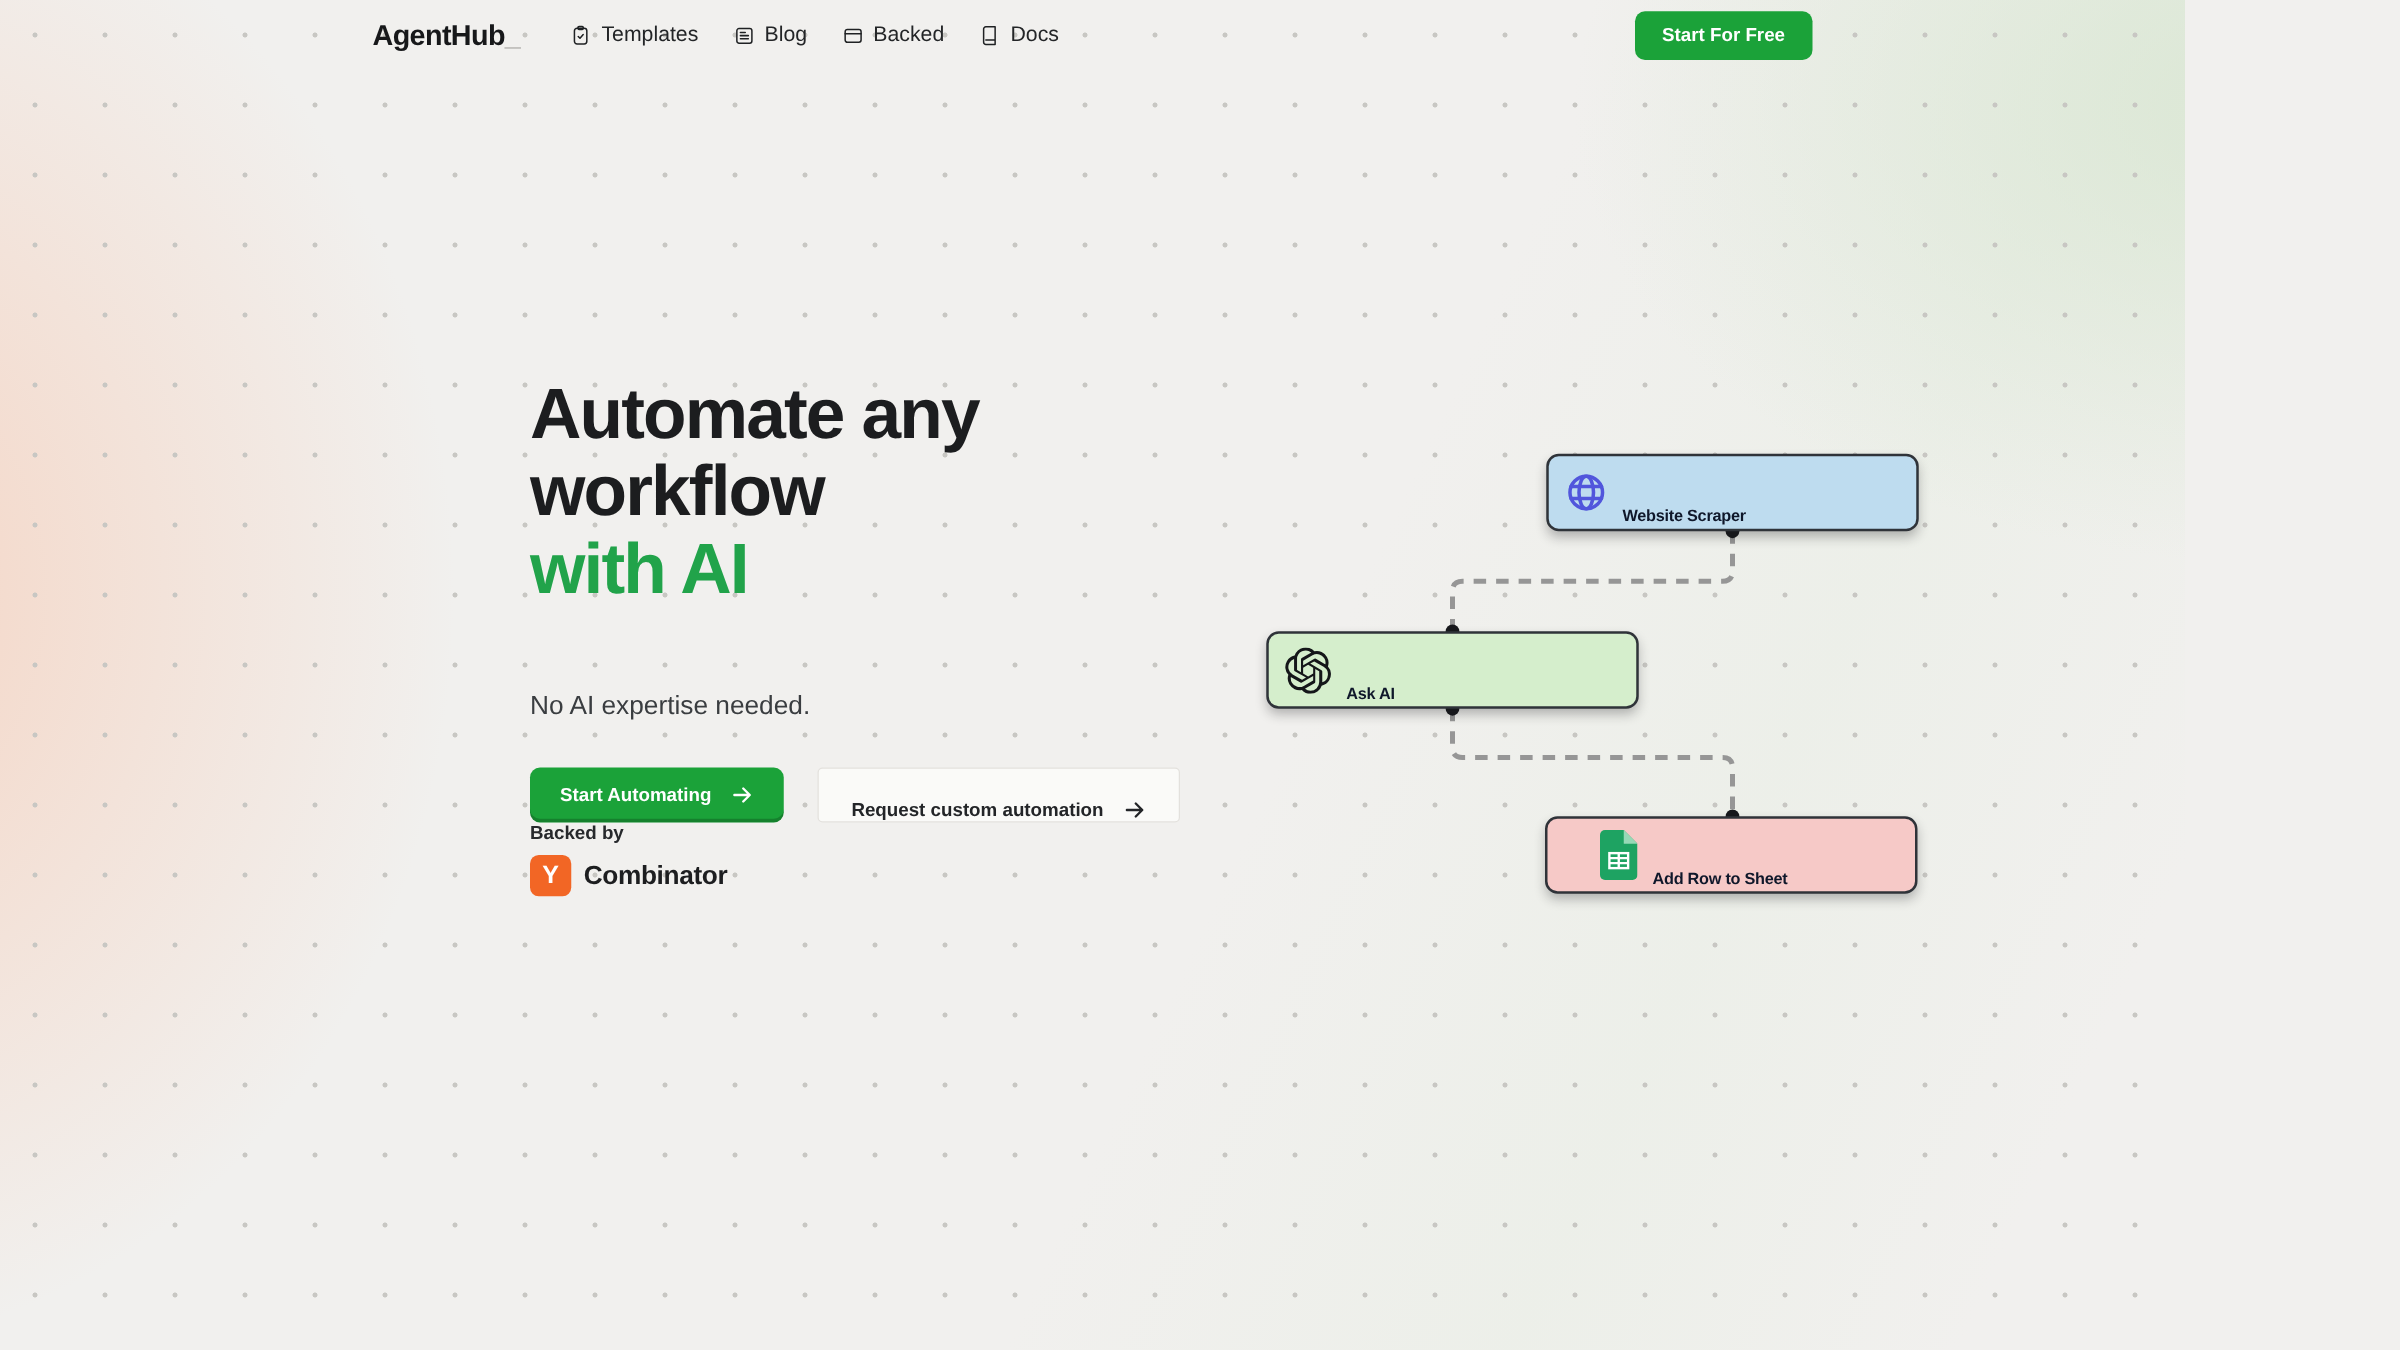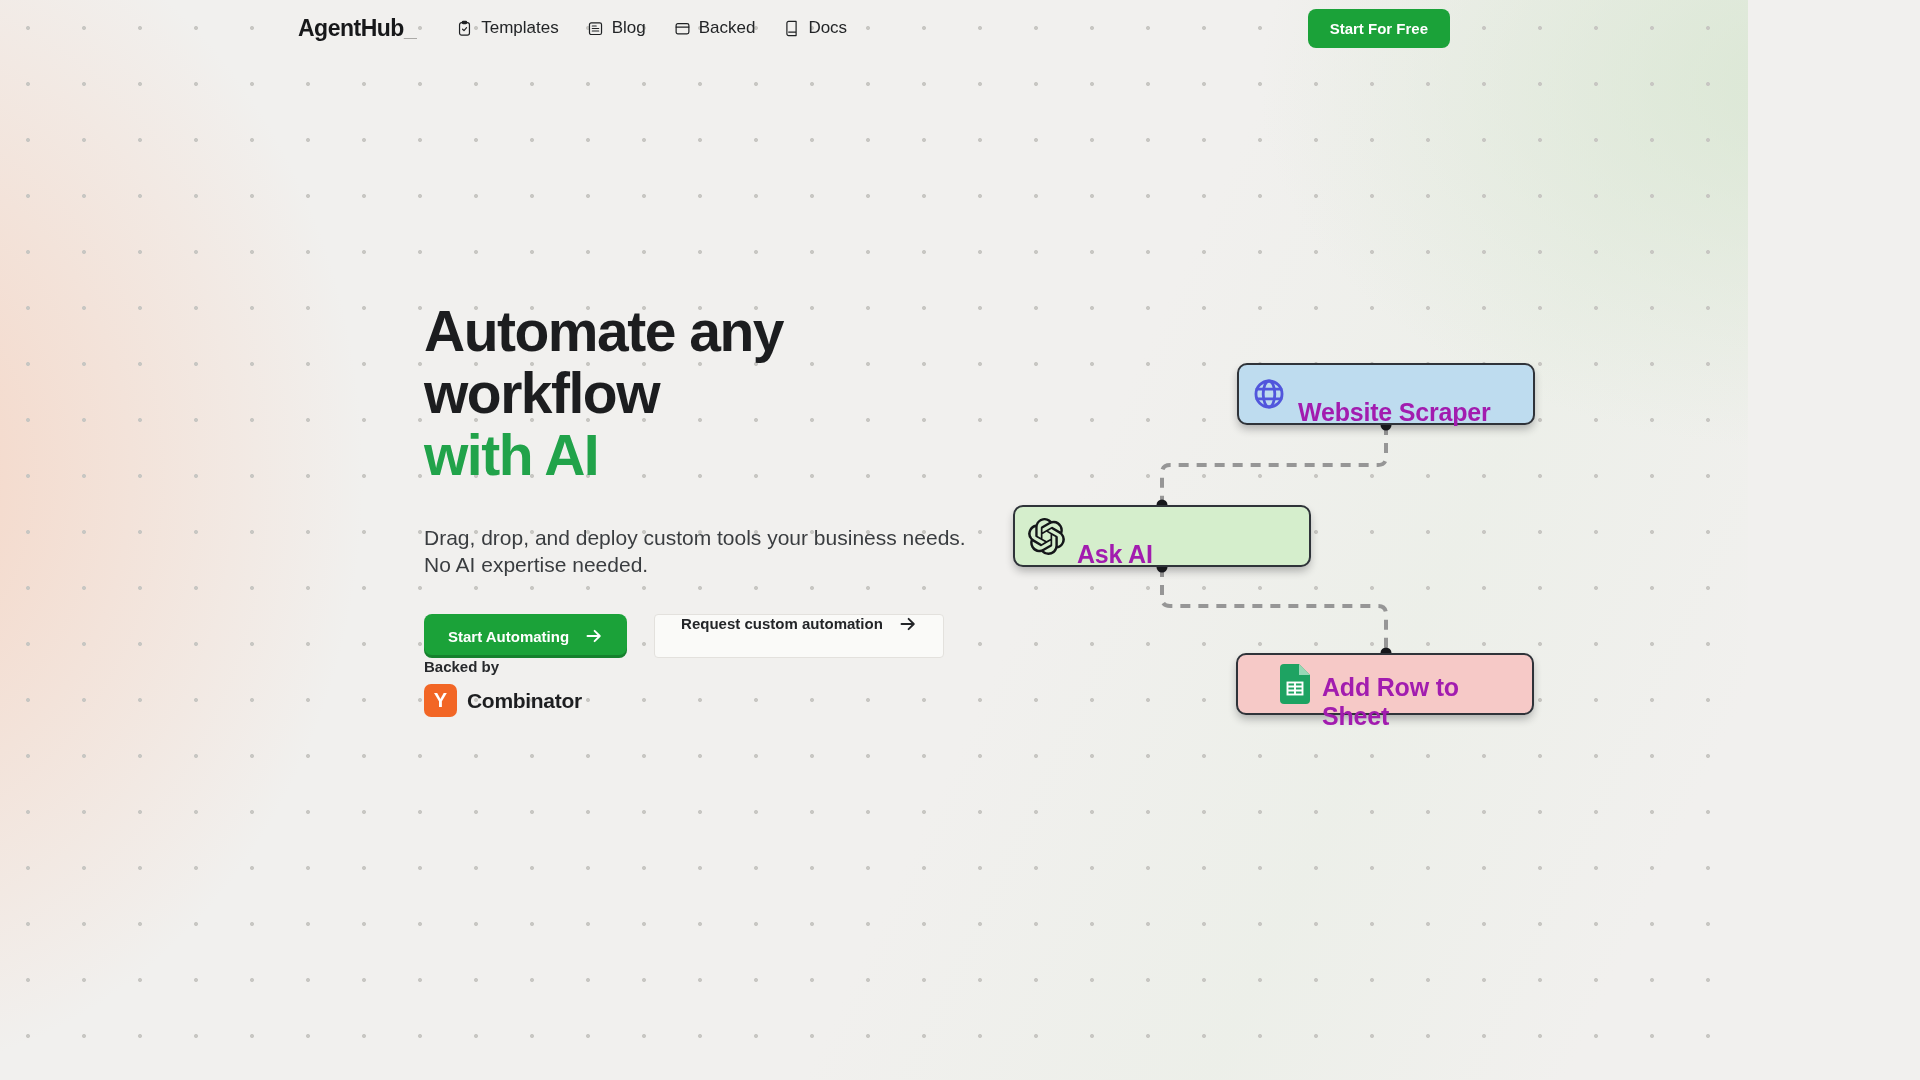--- a/index.html
+++ b/index.html
@@ -37,21 +37,21 @@
   .hero { position:absolute; left:424px; top:300px; width:600px; }
   .hero-heading { margin:0; font-size:57px; line-height:62px; font-weight:bold; letter-spacing:-1.5px; color:#1c1d1f; }
   .accent { color:#21a34a; }
   .hero-sub { margin:38px 0 0 0; font-size:21px; line-height:27px; color:#3a3d40; }
   .hero-ctas { margin-top:36px; display:flex; gap:27px; align-items:center; }
   .btn-primary {
     display:flex; align-items:center; gap:16px; height:44px; padding:0 24px;
     font-size:15px; box-shadow:inset 0 -3px 0 rgba(0,0,0,0.2);
   }
   .btn-secondary {
-    display:flex; align-items:flex-start; gap:16px; height:44px; padding:0 26px;
+    display:flex; align-items:flex-end; gap:16px; height:44px; padding:0 26px;
     background:#fafaf8; border:1px solid #e3e1dd; border-radius:4px;
     font-size:15px; font-weight:bold; color:#232528; font-family:inherit; cursor:pointer;
   }
   .arrow-icon { display:flex; }
   .arrow-icon svg { width:18px; height:18px; display:block; }
   .backed { }
   .backed-label { font-size:15px; font-weight:bold; color:#27292c; }
   .backer-row { display:flex; align-items:center; gap:10px; margin-top:9px; }
   .yc-badge {
     width:33px; height:33px; background:#f26625; border-radius:7px;
@@ -65,21 +65,21 @@
   .node {
     position:absolute; width:298px; height:62px; box-sizing:border-box;
     border:2px solid #2f3339; border-radius:10px;
     display:flex; align-items:center; gap:12px; padding-left:13px;
     box-shadow:0 5px 9px -1px rgba(25,26,30,0.3);
     cursor:grab;
   }
   .node-blue  { left:1237px; top:363px; background:#bedcef; }
   .node-green { left:1013px; top:505px; background:#d5eecc; }
   .node-red   { left:1236px; top:653px; background:#f6c9c7;padding-left:42px; }
-  .node-label { font-size:25px; font-weight:bold; color:#a21caf; letter-spacing:-0.2px;margin-top:36px; }
+  .node-label { font-size:13px; font-weight:bold; color:#0f172a; letter-spacing:-0.2px;margin-top:36px; }
   .node-icon { display:flex; align-items:center; }
 </style>
 </head>
 <body>
 
 <div class="stage">
 
   <header>
     <div class="header-inner">
       <div class="logo"><span>AgentHub</span><span class="logo-underscore">_</span></div>
@@ -120,21 +120,21 @@
           </span>
           <span>Docs</span>
         </a>
       </nav>
       <button class="btn-green header-cta">Start For Free</button>
     </div>
   </header>
 
   <section class="hero">
     <h1 class="hero-heading"><span>Automate any</span><br><span>workflow</span><br><span class="accent">with AI</span></h1>
-    <p class="hero-sub"><span>Drag, drop, and deploy custom tools your business needs.</span><br><span>No AI expertise needed.</span></p>
+    <p class="hero-sub"><br><span>No AI expertise needed.</span></p>
     <div class="hero-ctas">
       <button class="btn-green btn-primary">
         <span>Start Automating</span>
         <span class="arrow-icon">
           <svg viewBox="0 0 18 18" fill="none" stroke="#ffffff" stroke-width="1.9" stroke-linecap="round" stroke-linejoin="round">
             <path d="M2.5 9h12.2M9.6 3.8l5.2 5.2-5.2 5.2"></path>
           </svg>
         </span>
       </button>
       <button class="btn-secondary">

